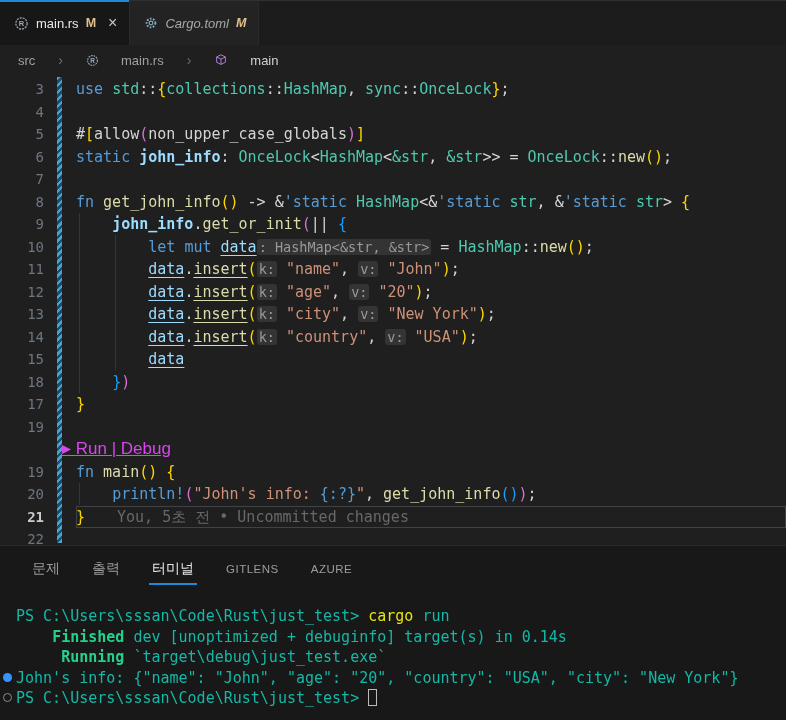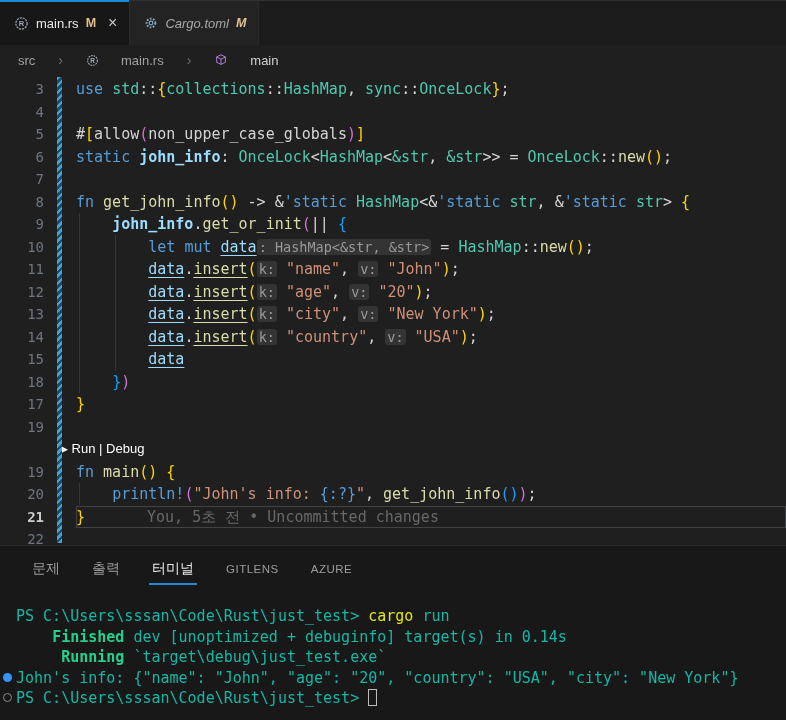--- a/index.html
+++ b/index.html
@@ -30,23 +30,23 @@
           font-family:"DejaVu Sans Mono","Liberation Mono",monospace;font-size:15px;color:#d4d4d4;}
   .mod-bar{position:absolute;left:57px;top:2px;bottom:2px;width:5px;
            background:repeating-linear-gradient(135deg,#4d9fce 0 2.5px,#15506e 2.5px 5px);}
   .guide{position:absolute;width:1px;background:#363636;}
   .code-lines{padding-top:3px;}
   .row{display:flex;height:22.5px;line-height:22.5px;white-space:pre;}
   .ln{width:44px;text-align:right;color:#6e7681;flex:none;font-size:14px;}
   .lc{margin-left:32px;flex:1;}
   .row.cur .ln{color:#cccccc;font-weight:bold;}
   .row.cur .lc{box-shadow:inset 0 0 0 1px #3f4346;}
-  .lens{height:22.5px;line-height:22.5px;padding-left:58px;color:#ffffff;
-        font-size:13px;font-family:"Liberation Sans",sans-serif;cursor:pointer;}
-  .blame{color:#686868;margin-left:62px;}
+  .lens{height:22.5px;line-height:22.5px;padding-left:58px;color:#d946ef;
+        font-size:17px;font-family:"Liberation Sans",sans-serif;cursor:pointer;text-decoration:underline;}
+  .blame{color:#686868;margin-left:32px;}
   .c-kw{color:#569CD6;} .c-ty{color:#4EC9B0;} .c-fn{color:#DCDCAA;} .c-var{color:#9CDCFE;}
   .c-str{color:#CE9178;} .c-pun{color:#d4d4d4;} .c-fmt{color:#569CD6;}
   .c-b1{color:#FFD700;} .c-b2{color:#D670D6;} .c-b3{color:#179FFF;}
   .c-inlay{background:#343434;color:#999999;border-radius:3px;padding:0 2px;font-size:13.5px;}
   .u{text-decoration:underline;text-underline-offset:3px;}
   .b{font-weight:bold;}
 
   
   .panel{height:175px;background:#181818;border-top:1px solid #2b2b2b;box-sizing:border-box;}
   .ptabs{display:flex;align-items:center;height:46px;padding-left:32px;gap:32px;

